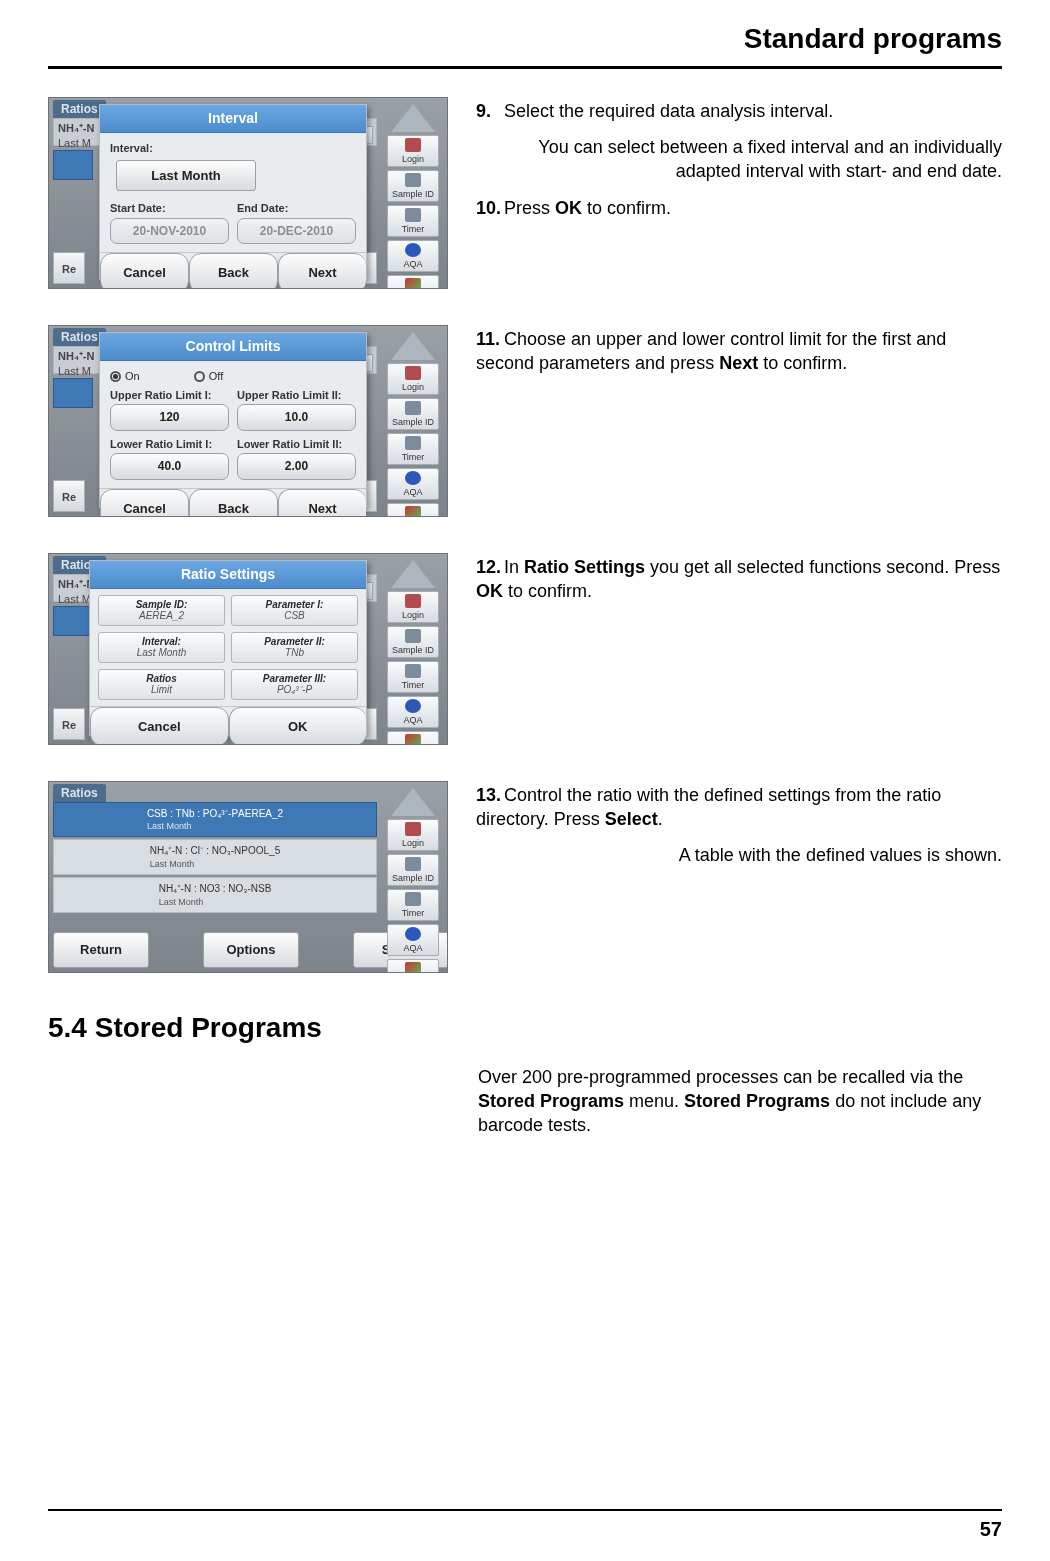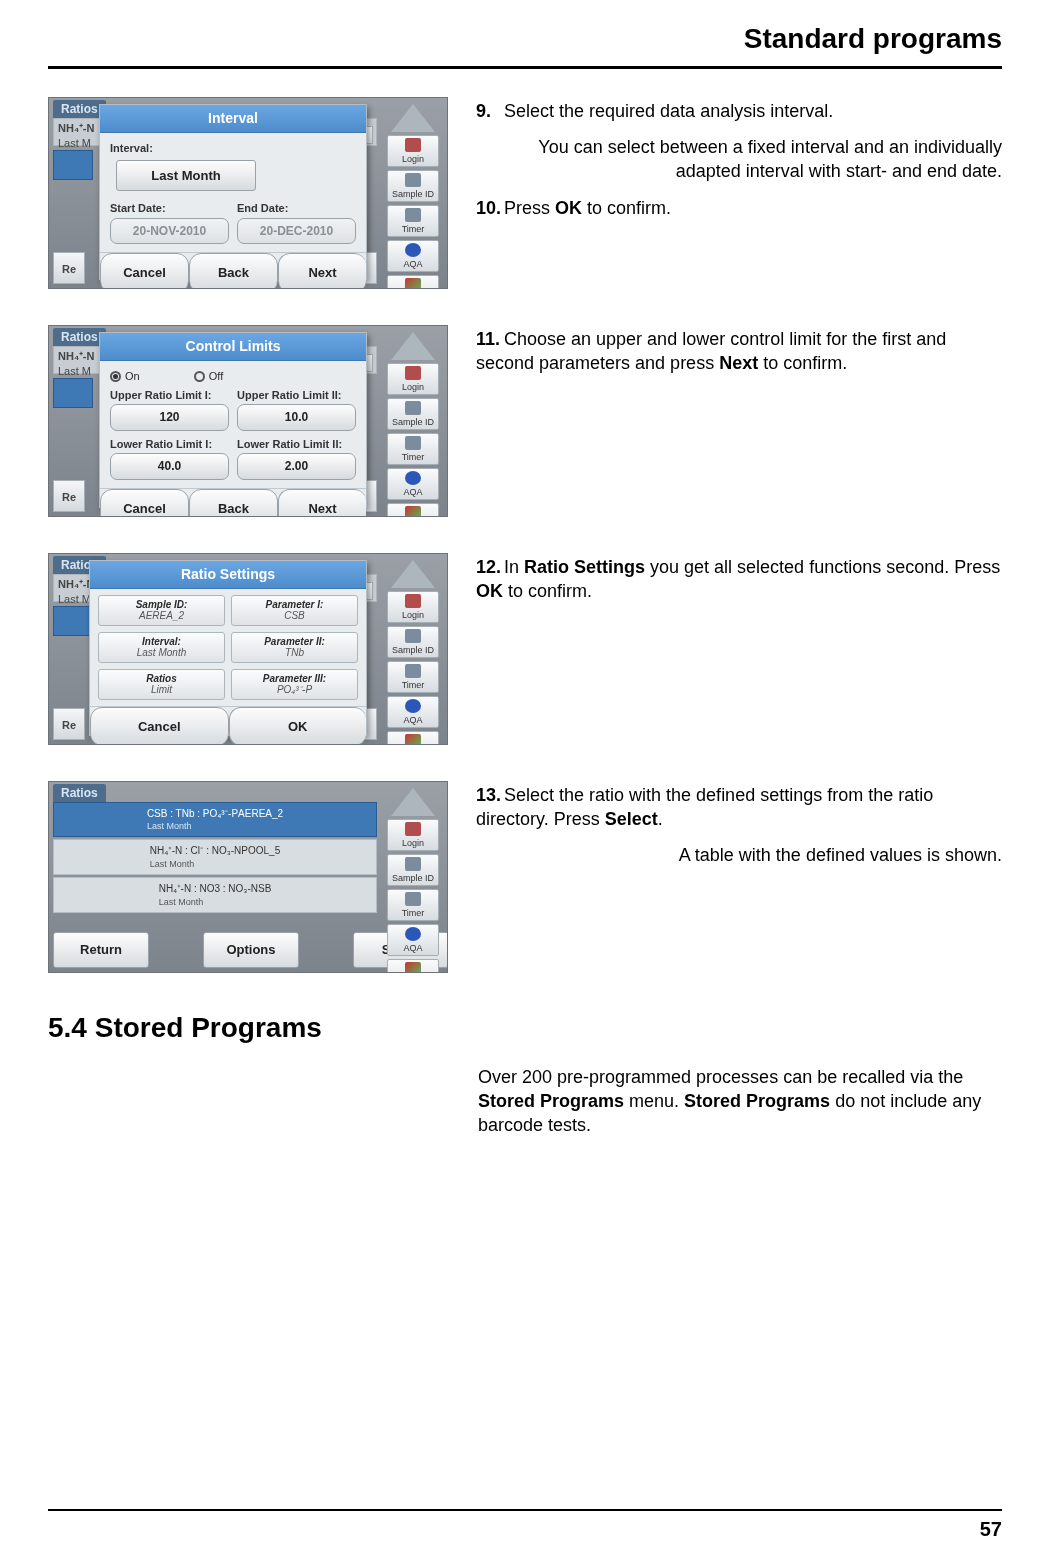--- a/index.html
+++ b/index.html
@@ -496,21 +496,21 @@
             </div>
           <div class="side-btn">
               <div class="side-ico trends"></div>
               <span>Trends</span>
             </div>
           <div class="arrow-down"></div>
         </div>
       </div>
     </div>
     <div class="txt">
-      <p class="step"><span class="n">13.</span><span>Select the ratio with the defined settings from the ratio directory. Press </span><span class="bold">Select</span><span>.</span></p>
+      <p class="step"><span class="n">13.</span><span>Control the ratio with the defined settings from the ratio directory. Press </span><span class="bold">Select</span><span>.</span></p>
       <p class="subp">A table with the defined values is shown.</p>
     </div>
   </div>
 
   <div class="section-title">5.4    Stored Programs</div>
   <div class="section-body">
     <p><span>Over 200 pre-programmed processes can be recalled via the </span><span class="bold">Stored Programs</span><span> menu. </span><span class="bold">Stored Programs</span><span> do not include any barcode tests.</span></p>
   </div>
 
   <div class="footer-line"></div>

